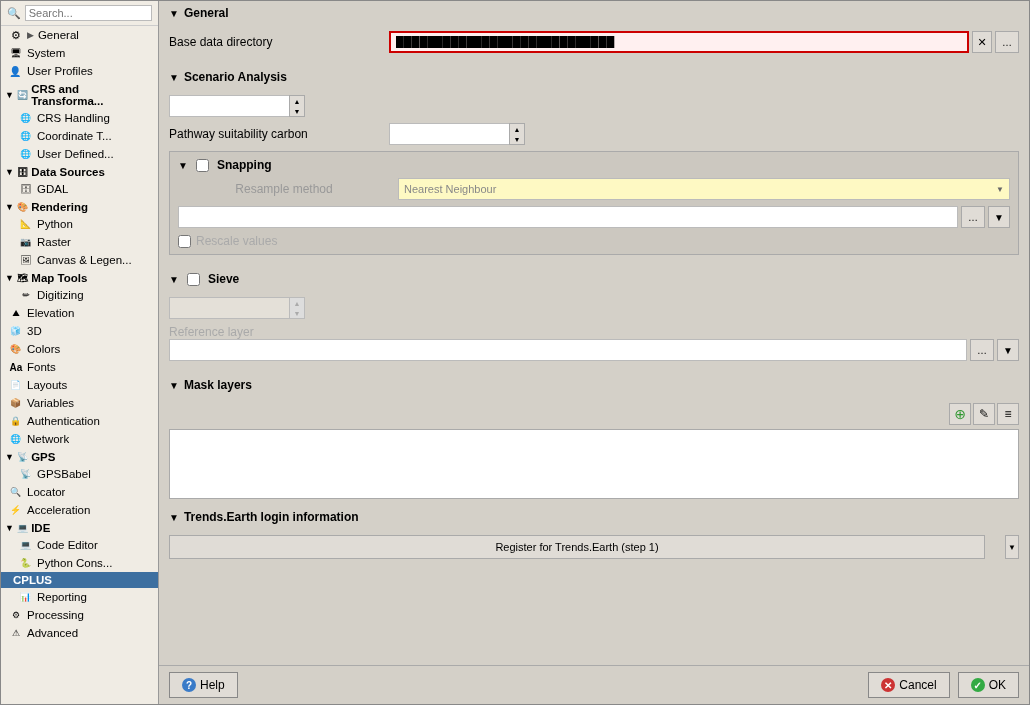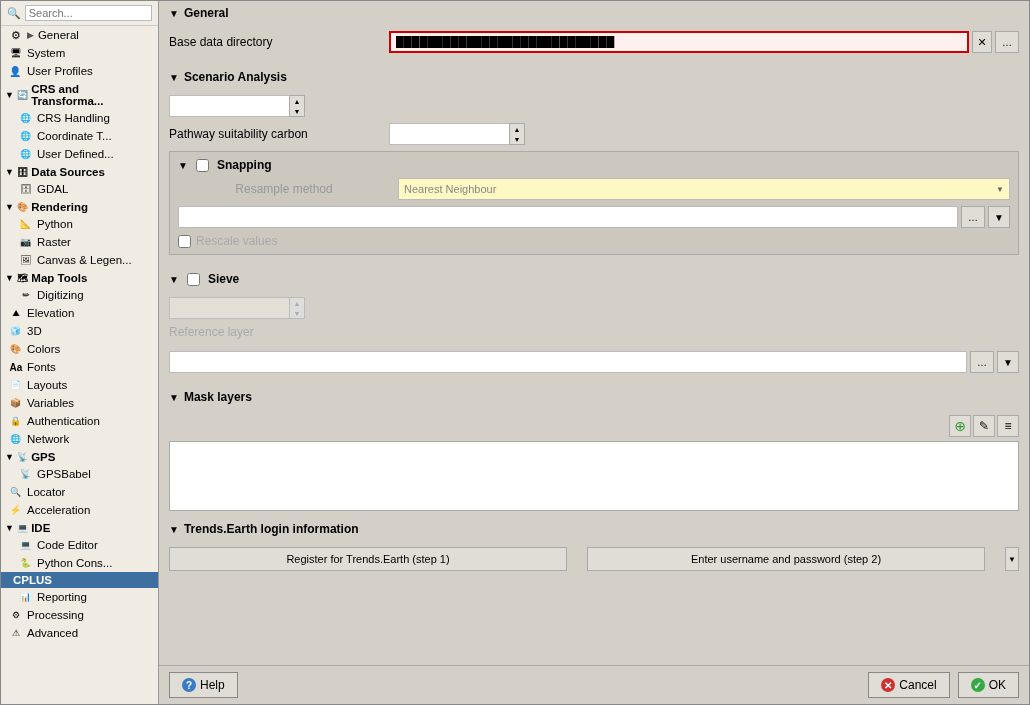--- a/index.html
+++ b/index.html
@@ -338,21 +338,21 @@
               <div class="spin-group">
                 <input type="text" class="spin-input" disabled="" style="background: rgb(228, 224, 216); color: rgb(170, 170, 170);">
                 <div class="spin-btn" style="background:#ddd;border:1px solid #bbb;">
                   <div class="spin-btn-up" style="color:#aaa;">▲</div>
                   <div class="spin-btn-down" style="color:#aaa;">▼</div>
                 </div>
               </div>
             </div>
           </div>
 
-          <div style="margin-bottom:12px;">
+          <div style="margin-bottom:0;">
             <span style="color:#aaa;font-size:12px;">Reference layer</span>
           </div>
           <div style="display:flex;align-items:center;gap:3px;margin-bottom:6px;">
             <input type="text" style="flex: 1 1 0%; border: 1px solid rgb(187, 187, 187); background: white; height: 22px; font-size: 11px; padding: 2px 5px;" value="">
             <button class="dots-btn">…</button>
             <button style="background:#e0dcd6;border:1px solid #aaa;width:22px;height:22px;cursor:pointer;display:flex;align-items:center;justify-content:center;font-size:10px;">▼</button>
           </div>
         </div>
       </div>
 
@@ -372,21 +372,20 @@
       </div>
 
       <div class="section">
         <div class="section-header">
           <span style="font-size:10px;">▼</span>
           <span>Trends.Earth login information</span>
         </div>
         <div class="section-body">
           <div style="display:flex;gap:20px;">
             <button class="trends-btn">Register for Trends.Earth (step 1)</button>
-            <button class="trends-btn">Enter username and password (step 2)</button>
             <button style="background:#e0dcd6;border:1px solid #aaa;width:14px;height:24px;cursor:pointer;display:flex;align-items:center;justify-content:center;font-size:8px;flex-shrink:0;">▼</button>
           </div>
         </div>
       </div>
 
     </div>
 
     <div class="bottom-bar">
       <button class="btn btn-help">
         <div class="btn-icon blue">?</div>

